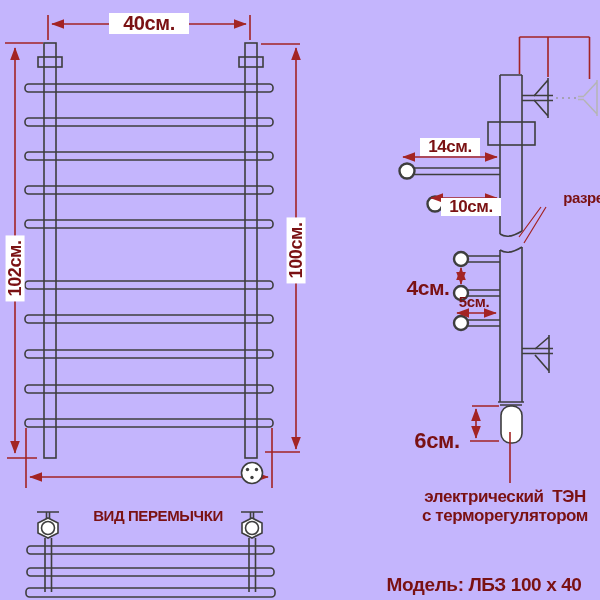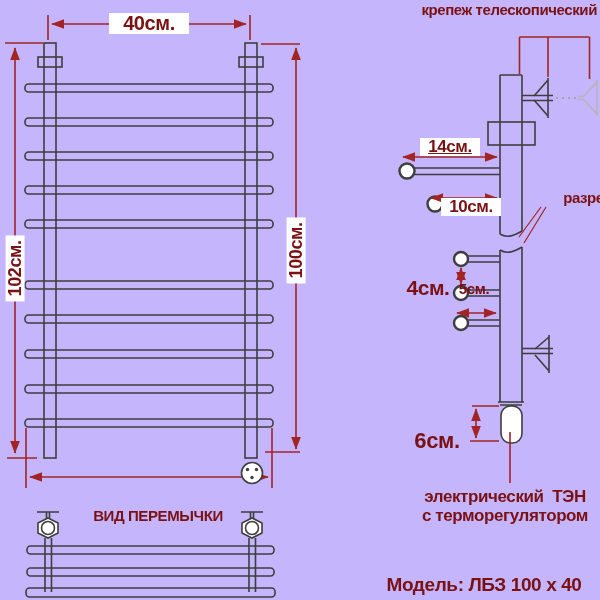--- a/index.html
+++ b/index.html
@@ -144,32 +144,31 @@
   </svg>
 
   <div class="lbl bgw" style="left:109px;top:13px;width:80px;font-size:20px;">40см.</div>
 
   <div class="lbl bgw rot" style="left:-18px;top:259px;width:66px;font-size:18px;">102см.</div>
 
   <div class="lbl bgw rot" style="left:263px;top:241px;width:66px;font-size:18px;">100см.</div>
 
 
   <div class="lbl rt" style="left:390px;top:2px;width:207px;font-size:15px;line-height:16px;">
-    <div>крепеж телескопический</div>
   </div>
 
-  <div class="lbl bgw" style="left:420px;top:138px;width:60px;font-size:17px;text-decoration:underline;">14см.</div>
+  <div class="lbl bgw" style="left:420px;top:138px;width:60px;font-size:17px;">14см.</div>
 
   <div class="lbl bgw" style="left:441px;top:180px;width:60px;font-size:17px;margin-top:18px;">10см.</div>
 
   <div class="lbl" style="left:552px;top:190px;width:70px;font-size:15px;">разрез</div>
 
   <div class="lbl" style="left:399px;top:265px;width:58px;font-size:21px;margin-top:12px;">4см.</div>
 
-  <div class="lbl" style="left:449px;top:281px;width:50px;font-size:15px;">5см.</div>
+  <div class="lbl" style="left:449px;top:294px;width:50px;font-size:15px;">5см.</div>
 
   <div class="lbl" style="left:405px;top:410px;width:64px;font-size:22px;margin-top:19px;">6см.</div>
 
   <div class="lbl" style="left:405px;top:487px;width:200px;font-size:17px;line-height:19px;">
     <div class="pre">электрический  ТЭН</div>
     <div>с терморегулятором</div>
   </div>
 
   <div class="lbl" style="left:78px;top:508px;width:160px;font-size:15px;">ВИД ПЕРЕМЫЧКИ</div>
 

